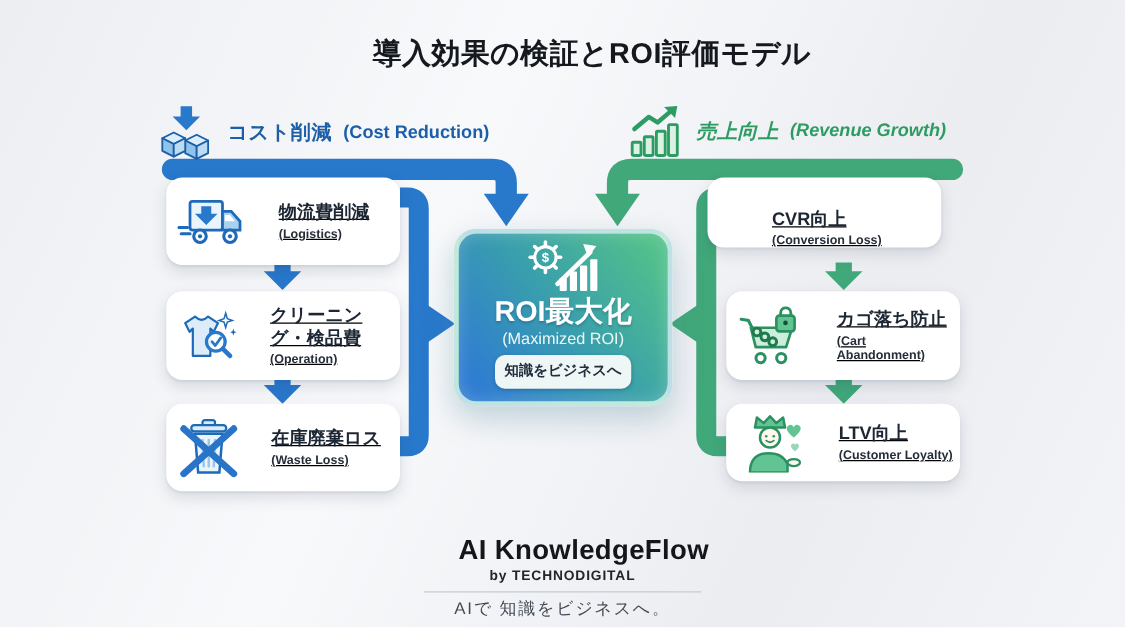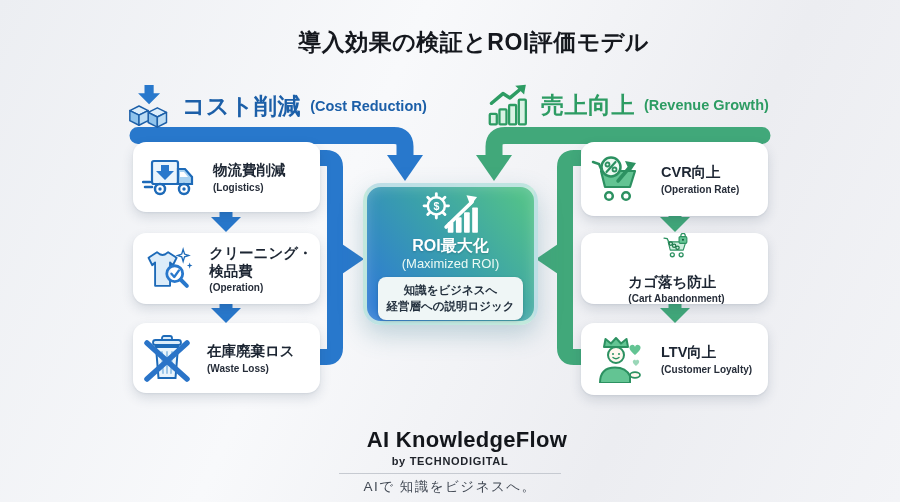--- a/index.html
+++ b/index.html
@@ -14,45 +14,45 @@
   .title {
     position:absolute; top:27px; left:0; right:0; text-align:center;
     font-size:23px; font-weight:bold; color:#15181e; letter-spacing:.5px;margin-left:47px;
   }
   .arrows { position:absolute; inset:0; z-index:1; }
   .branch-header {
     position:absolute; top:84px; display:flex; align-items:center; gap:9px;
     font-weight:bold; z-index:2;
   }
   #header-left { left:127px; color:var(--blue_dark); }
-  #header-right { left:488px; color:var(--green_dark); }
-  .branch-header .jp { font-size:23px; letter-spacing:.5px; }
+  #header-right { left:504px; color:var(--green_dark);font-style:italic; }
+  .branch-header .jp { font-size:16px; letter-spacing:.5px; }
   .branch-header .en { font-size:14.5px; }
   .item-box {
     position:absolute; width:187px; background:#fff; border-radius:13px;
     box-shadow:0 5px 12px rgba(40,60,90,.15), 0 1px 2px rgba(40,60,90,.08);
-    display:flex; align-items:center; gap:15px; padding:0 5px 0 9px;
-    box-sizing:border-box; z-index:2;
+    display:flex; align-items:center; gap:25px; padding:0 5px 0 9px;
+    box-sizing:border-box; z-index:2;text-decoration:underline;
   }
   .item-text { display:flex; flex-direction:column; min-width:0; }
   .jp-label {
     font-size:14.5px; font-weight:bold; color:#1d2633; line-height:1.25;
     word-break:break-all; max-width:113px;
   }
   .en-label { font-size:10px; font-weight:bold; color:#262d39; margin-top:2px; }
   .center-box {
     position:absolute; left:363px; top:183px; width:175px; height:142px;
     box-sizing:border-box; border-radius:18px; z-index:2;
     background:linear-gradient(52deg,#2e7cd2 8%,#3aa0ab 52%,#52c08b 92%);
     border:4px solid rgba(214,240,234,.85);
     box-shadow:0 10px 24px rgba(70,130,150,.30), inset 0 0 14px rgba(255,255,255,.22);
     display:flex; flex-direction:column; align-items:center; padding-top:5px;
   }
   .center-title {
-    color:#fff; font-size:16px; font-weight:bold; line-height:1.1; margin-top:1px;
+    color:#fff; font-size:23px; font-weight:bold; line-height:1.1; margin-top:1px;
     text-shadow:0 1px 2px rgba(0,40,60,.25);
   }
   .center-sub { color:#ecfaf4; font-size:13px; font-weight:normal; margin-top:1px; }
   .center-note {
     background:#eff6f6; border-radius:8px; margin-top:6px; padding:5px 8px;
     font-size:11.5px; font-weight:bold; color:#222f3d; text-align:center;
     line-height:1.45; box-shadow:0 1px 3px rgba(0,30,50,.25);
   }
   .footer { position:absolute; left:0; right:0; top:427px; text-align:center; z-index:2; }
   .brand { font-size:22px; font-weight:bold; color:#13161b; letter-spacing:.3px;padding-left:34px; }
@@ -173,61 +173,61 @@
       <circle cx="35" cy="28" r="8.5" fill="rgba(255,255,255,.92)" stroke="var(--blue)" stroke-width="3"></circle>
       <polyline points="31.5,28 34.5,31.5 39.5,24.5" fill="none" stroke="var(--blue)" stroke-width="2.5" stroke-linecap="round" stroke-linejoin="round"></polyline>
       <line x1="41.5" y1="34.5" x2="48" y2="41" stroke="var(--blue)" stroke-width="4.2" stroke-linecap="round"></line>
     </svg>
     <div class="item-text">
       <span class="jp-label">クリーニング・検品費</span>
       <span class="en-label">(Operation)</span>
     </div>
   </div>
 
-  <div class="item-box" style="left:581px; top:142px; height:74px;">
+  <div class="item-box" style="left:566px; top:142px; height:56px;flex-direction:column;">
     <svg width="56" height="48" viewBox="0 0 56 48">
       <path d="M3 7 L9 9 L12 16" fill="none" stroke="#2c9161" stroke-width="2.5" stroke-linecap="round"></path>
       <polygon points="11,16 45,16 40,32 15,32" fill="#63c493" stroke="#2c9161" stroke-width="2.2" stroke-linejoin="round"></polygon>
       <line x1="28" y1="26" x2="39" y2="13" stroke="#2c9161" stroke-width="3.5" stroke-linecap="round"></line>
       <polygon points="35,6 46,8 40,17" fill="#2c9161"></polygon>
       <circle cx="21" cy="12" r="9.5" fill="#eefaf2" stroke="#2c9161" stroke-width="2.5"></circle>
       <line x1="16.5" y1="17" x2="25.5" y2="7" stroke="#2c9161" stroke-width="2.2" stroke-linecap="round"></line>
       <circle cx="17.5" cy="9.5" r="2" fill="none" stroke="#2c9161" stroke-width="1.8"></circle>
       <circle cx="24.5" cy="14.5" r="2" fill="none" stroke="#2c9161" stroke-width="1.8"></circle>
       <circle cx="19" cy="41" r="3.8" fill="#fff" stroke="#2c9161" stroke-width="2.5"></circle>
       <circle cx="36" cy="41" r="3.8" fill="#fff" stroke="#2c9161" stroke-width="2.5"></circle>
     </svg>
     <div class="item-text">
       <span class="jp-label">CVR向上</span>
-      <span class="en-label">(Operation Rate)</span>
-    </div>
-  </div>
-
-  <div class="item-box" style="left:581px; top:233px; height:71px;flex-direction:column;">
+      <span class="en-label">(Conversion Loss)</span>
+    </div>
+  </div>
+
+  <div class="item-box" style="left:581px; top:233px; height:71px;">
     <svg width="56" height="48" viewBox="0 0 56 48">
       <path d="M3 10 L9 11 L12 17" fill="none" stroke="#2c9161" stroke-width="2.5" stroke-linecap="round"></path>
       <polygon points="11,17 45,17 40,33 15,33" fill="#cdeedd" stroke="#2c9161" stroke-width="2.2" stroke-linejoin="round"></polygon>
       <g stroke="#1f7a4d" stroke-width="2.4" fill="none">
         <circle cx="16" cy="20.5" r="3.2"></circle>
           <circle cx="22.5" cy="24.5" r="3.2"></circle>
           <circle cx="29" cy="28.5" r="3.2"></circle>
       </g>
       <path d="M35.5 7 V4.8 a4.2 4.2 0 0 1 8.4 0 V7" fill="none" stroke="#2c9161" stroke-width="2.4"></path>
       <rect x="32" y="7" width="15" height="13" rx="2.5" fill="#63c493" stroke="#2c9161" stroke-width="2.2"></rect>
       <circle cx="39.5" cy="13" r="1.9" fill="#14503a"></circle>
       <circle cx="19" cy="42" r="3.8" fill="#fff" stroke="#2c9161" stroke-width="2.5"></circle>
       <circle cx="36" cy="42" r="3.8" fill="#fff" stroke="#2c9161" stroke-width="2.5"></circle>
     </svg>
     <div class="item-text">
       <span class="jp-label">カゴ落ち防止</span>
       <span class="en-label">(Cart Abandonment)</span>
     </div>
   </div>
 
-  <div class="item-box" style="left:581px; top:323px; height:72px;">
+  <div class="item-box" style="left:581px; top:323px; height:62px;">
     <svg width="56" height="48" viewBox="0 0 56 48">
       <path d="M14 12 L15.5 4 L21 8.5 L26 3 L31 8.5 L36.5 4 L38 12 Z" fill="#63c493" stroke="#2c9161" stroke-width="2" stroke-linejoin="round"></path>
       <circle cx="26" cy="20" r="8" fill="#fff7ee" stroke="#2c9161" stroke-width="2"></circle>
       <circle cx="23" cy="19" r="1" fill="#2c9161"></circle>
         <circle cx="29" cy="19" r="1" fill="#2c9161"></circle>
       <path d="M23 22.5 Q26 25 29 22.5" fill="none" stroke="#2c9161" stroke-width="1.5" stroke-linecap="round"></path>
       <path d="M10 48 Q10 32.5 25 32.5 Q36 32.5 40 41 L40 48 Z" fill="#63c493" stroke="#2c9161" stroke-width="2" stroke-linejoin="round"></path>
       <ellipse cx="45" cy="40" rx="5" ry="2.8" fill="#fff7ee" stroke="#2c9161" stroke-width="1.8"></ellipse>
       <path d="M45 20 C40 16 38 12.5 40.5 10.5 C42.5 9 44.5 10 45 12 C45.5 10 47.5 9 49.5 10.5 C52 12.5 50 16 45 20 Z" fill="#63c493"></path>
       <path d="M46 31 C43 28.6 42 26.5 43.5 25.3 C44.7 24.4 45.9 25 46 26.2 C46.1 25 47.3 24.4 48.5 25.3 C50 26.5 49 28.6 46 31 Z" fill="#9ad7b8"></path>
@@ -258,21 +258,20 @@
         <rect x="54" y="25" width="7" height="25" rx="1"></rect>
           <rect x="64" y="19" width="7" height="31" rx="1"></rect>
       </g>
       <line x1="32" y1="43" x2="64" y2="12" stroke="#fff" stroke-width="4.5" stroke-linecap="round"></line>
       <polygon points="57,4 70,6 62,17" fill="#fff"></polygon>
     </svg>
     <div class="center-title">ROI最大化</div>
     <div class="center-sub">(Maximized ROI)</div>
     <div class="center-note">
       <div>知識をビジネスへ</div>
-      <div>経営層への説明ロジック</div>
     </div>
   </div>
 
   <div class="footer">
     <div class="brand">AI KnowledgeFlow</div>
     <div class="byline">by TECHNODIGITAL</div>
     <div class="divider"></div>
     <div class="tagline">AIで 知識をビジネスへ。</div>
   </div>
 

